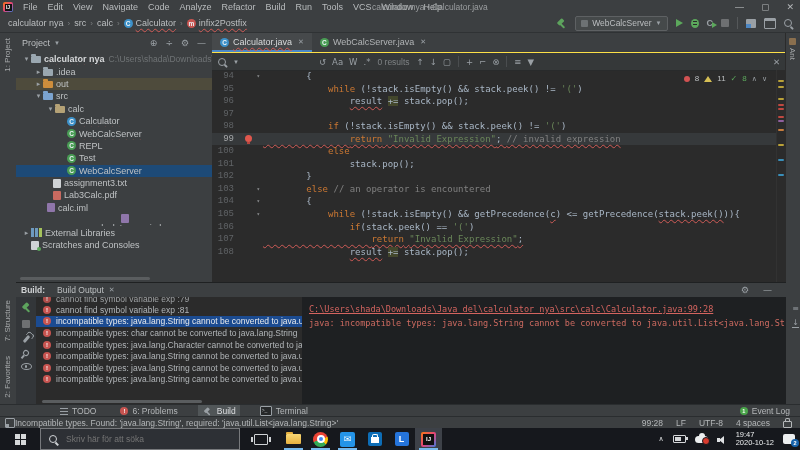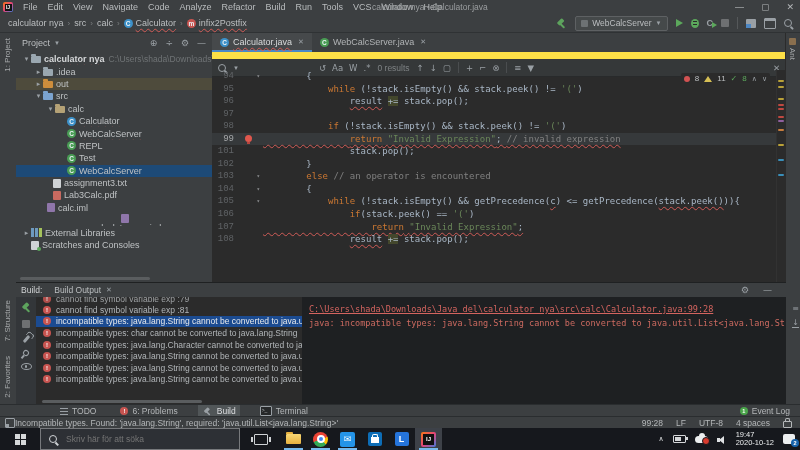--- a/index.html
+++ b/index.html
@@ -82,21 +82,21 @@
   .cico.method{background:#c75450;}
   .doc{width:8px;height:9px;border-radius:1px;background:#cfd3d6;flex:0 0 auto;position:relative;}
   .doc.pdf{background:#c96a60;}
   .doc.iml{background:#8f76aa;}
   .doc.scratch::after{content:"";position:absolute;right:-2px;bottom:-1px;width:4px;height:4px;border-radius:50%;background:#5ca85c;}
   .libico{width:11px;height:9px;flex:0 0 auto;background:
     linear-gradient(90deg,#6e9abf 0 3px,transparent 3px 4px,#6e9abf 4px 7px,transparent 7px 8px,#a5c25c 8px 11px);}
   .hscroll{position:absolute;bottom:2px;left:4px;width:130px;height:3px;background:#5a5d5f;border-radius:2px;}
   
   #editor{position:absolute;left:212px;top:32px;width:574px;height:250px;background:#2b2b2b;}
-  #tabbar{height:20px;background:#3c3f41;border-bottom:7px solid #fde047;display:flex;}
+  #tabbar{height:20px;background:#3c3f41;border-bottom:1px solid #fde047;display:flex;}
   .tab{display:flex;align-items:center;gap:4px;padding:0 8px;font-size:9px;color:#b0b3b5;}
   .tab.sel{background:#46494b;box-shadow:inset 0 -2px 0 #4a88c7;color:#d8dadb;}
   .tab .x{color:#9aa0a5;font-size:7px;margin-left:2px;}
   #searchbar{height:17px;background:#353839;border-bottom:1px solid #282a2b;display:flex;align-items:center;
     padding:0 6px;gap:7px;font-size:8.5px;color:#9aa0a5;}
   #searchbar .grp{display:flex;align-items:center;gap:6px;}
   #searchbar .vsep{width:1px;height:11px;background:#4a4d4f;}
   .ed-search-input{width:62px;background:transparent;border:none;outline:none;color:#cfd2d4;font-size:8.5px;}
   .sic{font-family:"DejaVu Sans",sans-serif;}
   #results-lbl{color:#7e8284;}
@@ -123,21 +123,21 @@
   #inspections .tri{width:0;height:0;border-left:4px solid transparent;border-right:4px solid transparent;
     border-bottom:6px solid #d6bf55;}
   #inspections .ok{color:#5ca85c;}
   #inspections .nav{color:#9aa0a5;font-size:7px;}
   #stripe-col{position:absolute;top:38px;right:0;width:9px;bottom:0;background:#2b2b2b;border-left:1px solid #323232;}
   .smark{position:absolute;left:1px;width:6px;height:2px;border-radius:1px;}
   
   #build-panel{position:absolute;left:16px;top:282px;width:770px;height:122px;background:#2b2b2b;border-top:1px solid #1f2122;}
   #bheader{height:14px;background:#3c3f41;border-bottom:1px solid #2f3234;display:flex;align-items:center;
     padding-left:5px;gap:12px;font-size:8.5px;}
-  #bheader .blabel{font-weight:normal;color:#d0d2d4;text-align:center;}
+  #bheader .blabel{font-weight:bold;color:#d0d2d4;text-align:center;}
   #bheader .btab{display:flex;align-items:center;gap:5px;color:#bcbfc1;}
   #bheader .btab .x{font-size:7px;color:#9aa0a5;}
   #bheader .hicons{margin-left:auto;margin-right:14px;display:flex;gap:14px;color:#9aa0a5;
     font-family:"DejaVu Sans",sans-serif;font-size:9px;}
   #btools{position:absolute;left:0;top:14px;width:20px;bottom:0;background:#333639;display:flex;
     flex-direction:column;align-items:center;gap:7px;padding-top:5px;}
   .i-wrench{width:3px;height:8px;background:#9aa0a5;border-radius:1px;transform:rotate(40deg);position:relative;}
   .i-wrench::before{content:"";position:absolute;top:-4px;left:-2px;width:6px;height:4px;
     border:1.5px solid #9aa0a5;border-bottom:none;border-radius:3px 3px 0 0;}
   .i-pin{width:4px;height:4px;border:1.5px solid #9aa0a5;border-radius:50%;position:relative;transform:rotate(40deg);}
@@ -440,20 +440,21 @@
         </span>
       <span id="search-close">✕</span>
     </div>
     <div id="codearea">
         <div class="cl"><span class="ln">94</span><span class="fold"><span class="fc">▾</span></span><span class="code"><span>        </span><span class="seg-p">{</span></span></div>
         <div class="cl"><span class="ln">95</span><span class="fold"></span><span class="code"><span>            </span><span class="seg-k">while</span><span class="seg-p"> (!stack.isEmpty() &amp;&amp; stack.peek() != </span><span class="seg-s">'('</span><span class="seg-p">)</span></span></div>
         <div class="cl"><span class="ln">96</span><span class="fold"></span><span class="code"><span>                </span><span class="seg-err">result</span><span class="seg-p"> </span><span class="seg-hl">+=</span><span class="seg-p"> stack.pop();</span></span></div>
         <div class="cl"><span class="ln">97</span><span class="fold"></span><span class="code"><span></span></span></div>
         <div class="cl"><span class="ln">98</span><span class="fold"></span><span class="code"><span>            </span><span class="seg-k">if</span><span class="seg-p"> (!stack.isEmpty() &amp;&amp; stack.peek() != </span><span class="seg-s">'('</span><span class="seg-p">)</span></span></div>
         <div class="cl caret"><span class="ln">99</span><span class="fold"><span class="bulb"></span></span><span class="code lineerr"><span>                </span><span class="seg-k">return</span><span class="seg-p"> </span><span class="seg-s">"Invalid Expression"</span><span class="seg-p">; </span><span class="seg-cm">// invalid expression</span></span></div>
+        <div class="cl"><span class="ln">100</span><span class="fold"></span><span class="code"><span>            </span><span class="seg-k">else</span></span></div>
         <div class="cl"><span class="ln">101</span><span class="fold"></span><span class="code"><span>                </span><span class="seg-p">stack.pop();</span></span></div>
         <div class="cl"><span class="ln">102</span><span class="fold"></span><span class="code"><span>        </span><span class="seg-p">}</span></span></div>
         <div class="cl"><span class="ln">103</span><span class="fold"><span class="fc">▾</span></span><span class="code"><span>        </span><span class="seg-k">else</span><span class="seg-p"> </span><span class="seg-cm">// an operator is encountered</span></span></div>
         <div class="cl"><span class="ln">104</span><span class="fold"><span class="fc">▾</span></span><span class="code"><span>        </span><span class="seg-p">{</span></span></div>
         <div class="cl"><span class="ln">105</span><span class="fold"><span class="fc">▾</span></span><span class="code"><span>            </span><span class="seg-k">while</span><span class="seg-p"> (!stack.isEmpty() &amp;&amp; getPrecedence(</span><span class="seg-err">c</span><span class="seg-p">) &lt;= getPrecedence(</span><span class="seg-err">stack.peek()</span><span class="seg-p">)){</span></span></div>
         <div class="cl"><span class="ln">106</span><span class="fold"></span><span class="code"><span>                </span><span class="seg-k">if</span><span class="seg-p">(stack.peek() == </span><span class="seg-s">'('</span><span class="seg-p">)</span></span></div>
         <div class="cl"><span class="ln">107</span><span class="fold"></span><span class="code lineerr"><span>                    </span><span class="seg-k">return</span><span class="seg-p"> </span><span class="seg-s">"Invalid Expression"</span><span class="seg-p">;</span></span></div>
         <div class="cl"><span class="ln">108</span><span class="fold"></span><span class="code"><span>                </span><span class="seg-err">result</span><span class="seg-p"> </span><span class="seg-hl">+=</span><span class="seg-p"> stack.pop();</span></span></div>
       </div>
     <div id="stripe-col">

